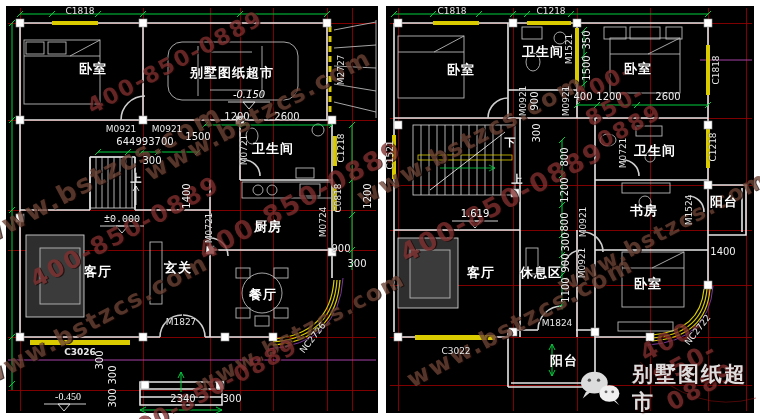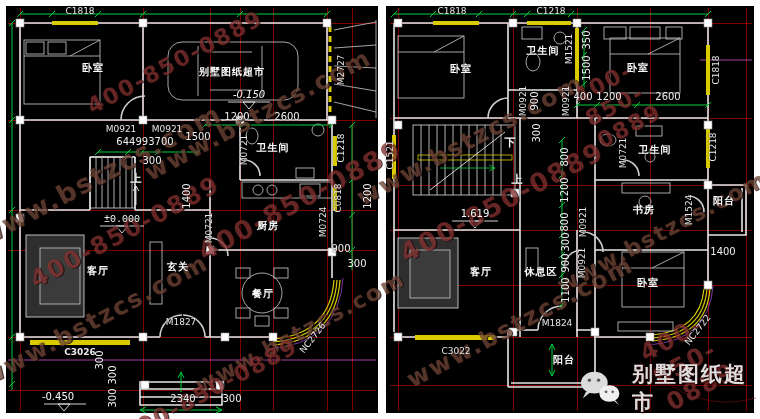--- a/index.html
+++ b/index.html
@@ -5,21 +5,21 @@
   html,body{margin:0;padding:0;background:#777;}
   #stage{position:relative;width:760px;height:419px;background:#ffffff;overflow:hidden;
          font-family:"DejaVu Sans",sans-serif;}
   .panel{position:absolute;top:6px;height:407px;background:#000;}
   .panel.left{left:6px;width:372px;}
   .panel.right{left:386px;width:368px;}
   #linework{position:absolute;left:0;top:0;pointer-events:none;}
   #wm-layer,#labels-layer{position:absolute;left:0;top:0;width:760px;height:419px;pointer-events:none;}
   .lbl{position:absolute;transform:translate(-50%,-50%);white-space:nowrap;color:#f2f2f2;
        text-shadow:0 0 2px #000;line-height:1;}
-  .room{font-size:10px;font-weight:bold;letter-spacing:1px;color:#ffffff;text-align:right;}
+  .room{font-size:13px;font-weight:bold;letter-spacing:1px;color:#ffffff;text-align:right;}
   .tag{font-size:9px;color:#e8e8e8;}
   .dim{font-size:10px;color:#f0f0f0;}
   .lvl{font-size:10px;color:#fafafa;}
   .stair{font-size:11px;font-weight:bold;color:#ffffff;}
   .wm{position:absolute;transform:translate(-50%,-50%) rotate(-28deg);font-weight:bold;
       letter-spacing:2px;opacity:0.78;text-shadow:1px 1px 0 #1a0806;}
   .wm.site{color:#6e4436;}
   .wm.phone{color:#823030;}
   #brand{position:absolute;left:576px;top:360px;display:flex;align-items:center;gap:6px;}
   #brand-text{font-size:21px;font-weight:bold;color:#dedede;letter-spacing:2px;
@@ -328,21 +328,21 @@
       <span class="lbl tag" style="left: 323px; top: 222px; transform: translate(-50%, -50%) rotate(-90deg);">M0724</span>
       <span class="lbl dim" style="left: 341px; top: 249px;">900</span>
       <span class="lbl dim" style="left: 357px; top: 264px;">300</span>
       <span class="lbl lvl" style="left: 122px; top: 220px; font-family: Liberation Mono, monospace;">±0.000</span>
       <span class="lbl room" style="left: 98px; top: 271px;">客厅</span>
       <span class="lbl room" style="left: 178px; top: 267px;">玄关</span>
       <span class="lbl room" style="left: 263px; top: 294px;">餐厅</span>
       <span class="lbl tag" style="left: 181px; top: 322px;">M1827</span>
       <span class="lbl tag" style="left: 80px; top: 352px; font-weight: bold;">C3026</span>
       <span class="lbl tag" style="left: 313px; top: 338px; transform: translate(-50%, -50%) rotate(-52deg);">NC2726</span>
-      <span class="lbl lvl" style="left: 58px; top: 397px;">-0.450</span>
+      <span class="lbl lvl" style="left: 68px; top: 397px; font-family: Liberation Serif, serif;">-0.450</span>
       <span class="lbl dim" style="left: 183px; top: 399px;">2340</span>
       <span class="lbl dim" style="left: 232px; top: 399px;">300</span>
       <span class="lbl dim" style="left: 100px; top: 360px; transform: translate(-50%, -50%) rotate(-90deg);">300</span>
       <span class="lbl dim" style="left: 113px; top: 375px; transform: translate(-50%, -50%) rotate(-90deg);">300</span>
       <span class="lbl dim" style="left: 113px; top: 398px; transform: translate(-50%, -50%) rotate(-90deg);">300</span>
       <span class="lbl tag" style="left: 452px; top: 11px;">C1818</span>
       <span class="lbl tag" style="left: 551px; top: 11px;">C1218</span>
       <span class="lbl room" style="left: 461px; top: 69px;">卧室</span>
       <span class="lbl room" style="left: 543px; top: 51px;">卫生间</span>
       <span class="lbl tag" style="left: 569px; top: 49px; transform: translate(-50%, -50%) rotate(-90deg);">M1521</span>

